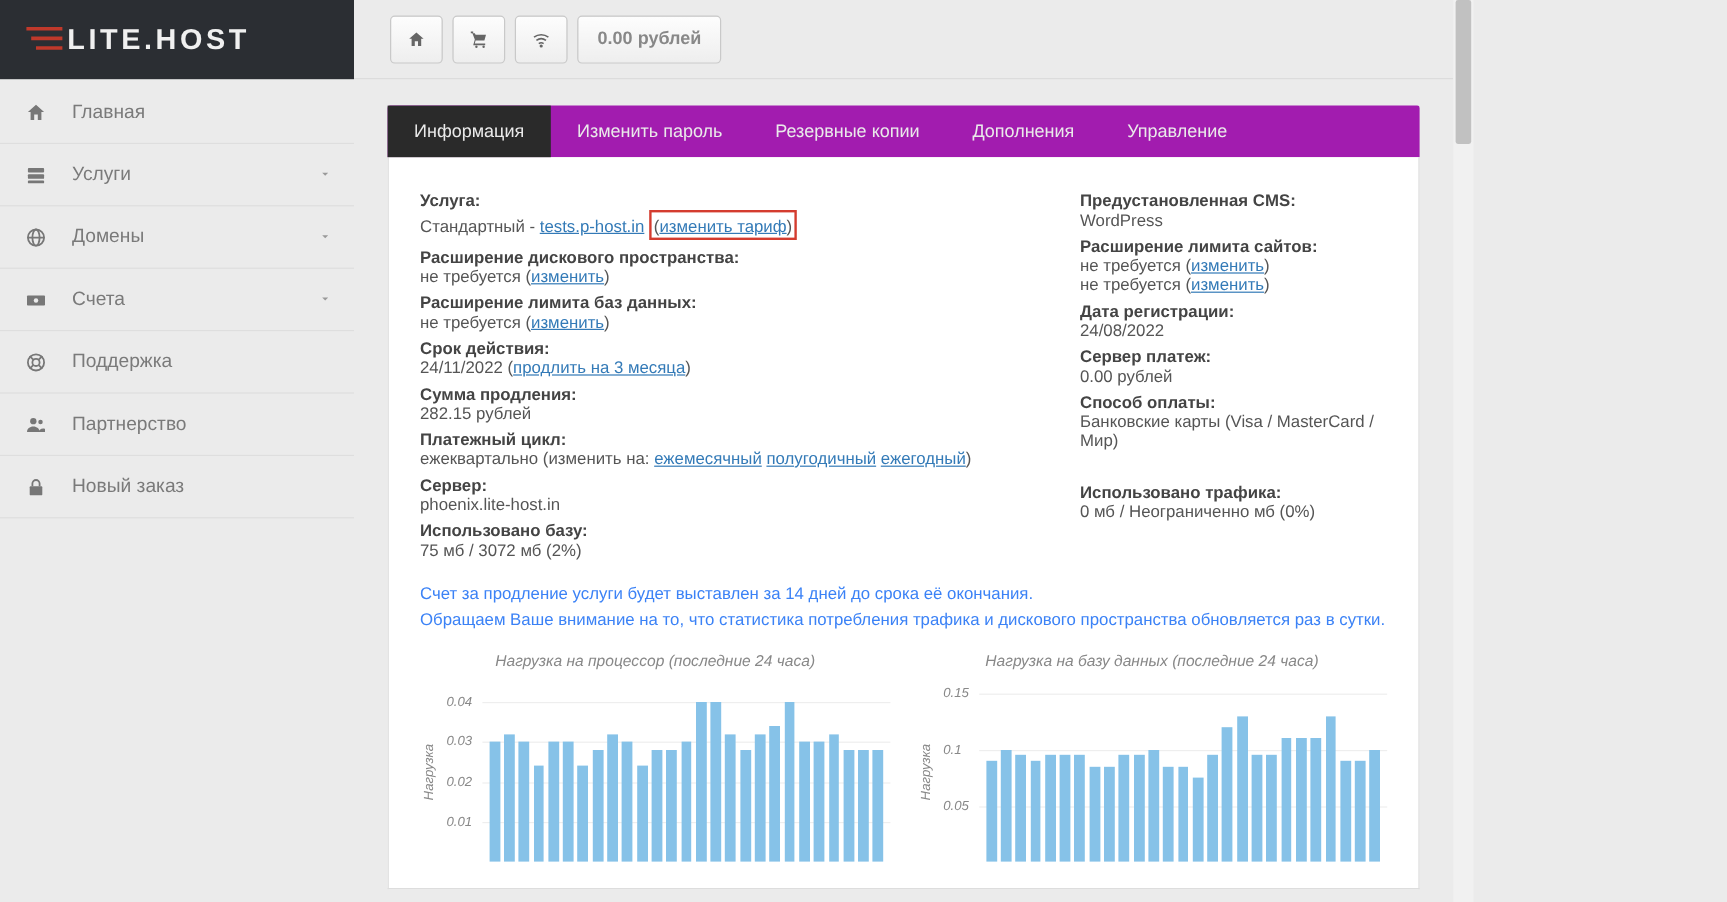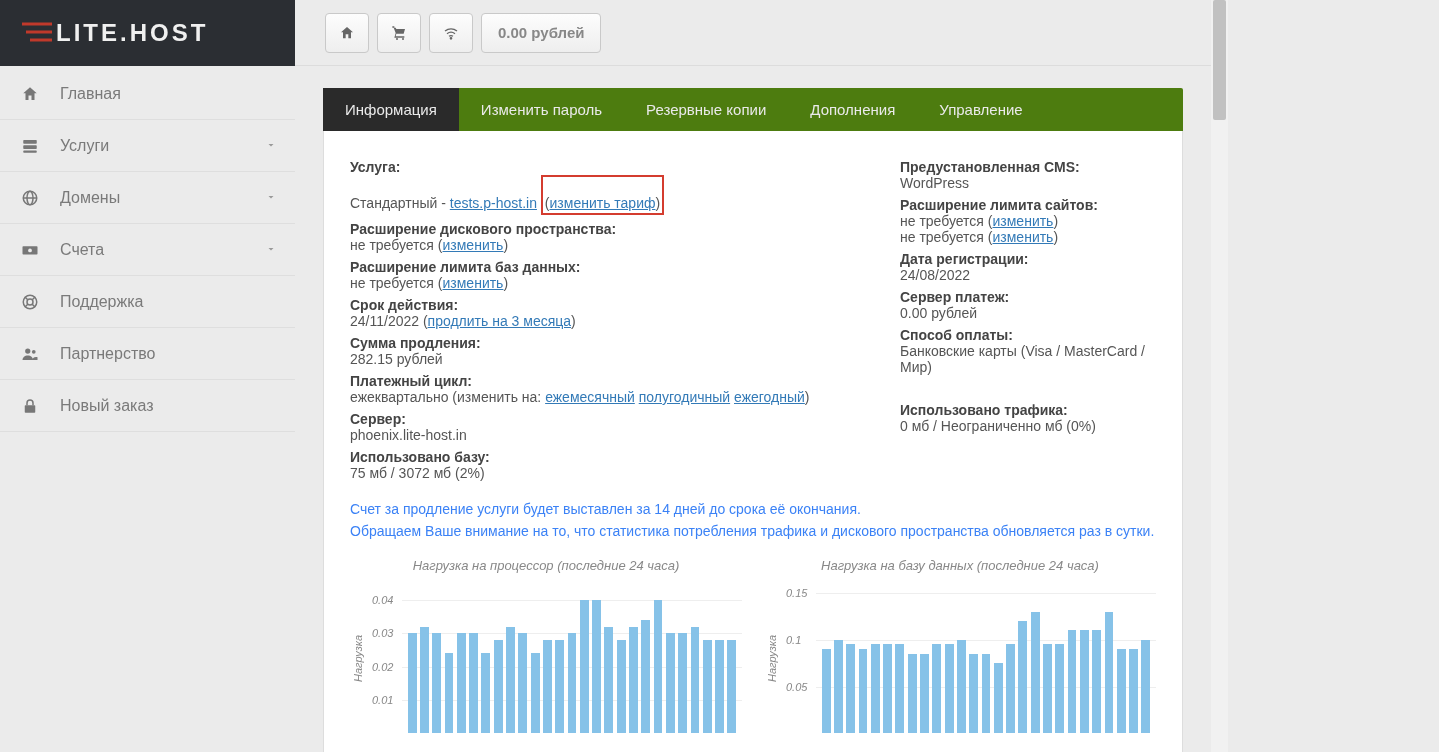--- a/index.html
+++ b/index.html
@@ -25,33 +25,33 @@
 
 
 .maincol { flex: 1; background: #ebebeb; padding-right: 17px; }
 .topbar { height: 66px; background: #ebebeb; display: flex; align-items: center; padding-left: 30px; gap: 8px; border-bottom: 1px solid #dcdcdc; }
 .top-btn { width: 44px; height: 40px; background: linear-gradient(#fdfdfd,#eeeeee); border: 1px solid #c9c9c9; border-radius: 4px; display: flex; align-items: center; justify-content: center; color: #666; cursor: pointer; }
 .top-btn svg { width: 16px; height: 16px; }
 .balance-pill { height: 40px; padding: 0 16px; background: linear-gradient(#fdfdfd,#eeeeee); border: 1px solid #c9c9c9; border-radius: 4px; display: flex; align-items: center; color: #888; font-weight: bold; font-size: 15px; }
 
 .content { padding: 22px 28px; }
 
-.tabs { display: flex; background: #4d7c0f; border-radius: 2px 2px 0 0; }
+.tabs { display: flex; background: #a21caf; border-radius: 2px 2px 0 0; }
 .tab { padding: 13px 22px; color: #eaeaea; font-size: 15px; cursor: pointer; }
 .tab.active { background: #2a2a2a; }
 
 .panel { background: #fff; padding: 22px 26px; border: 1px solid #ddd; border-top: none; }
 
 .info-grid { display: flex; gap: 40px; margin-bottom: 18px; }
 .info-col { flex: 1; }
 .info-col.left { flex: 0 0 510px; }
 .info-label { font-weight: bold; color: #444; margin-top: 6px; }
 .info-value { color: #555; }
 .info-value a, .link { color: #337ab7; text-decoration: underline; cursor: pointer; }
-.red-box { border: 2px solid #d43c2f; padding: 18px 2px 2px 2px; display: inline-block; }
+.red-box { border: 2px solid #d43c2f; padding: 3px 2px 2px 2px; display: inline-block; }
 
 .notes { margin-top: 10px; color: #3b82f6; line-height: 1.55; }
 
 .charts { display: flex; gap: 22px; margin-top: 16px; font-style: italic; }
 .chart { flex: 1; position: relative; }
 .chart-title { text-align: center; font-size: 13px; color: #888; margin-bottom: 10px; }
 .chart-body { display: flex; height: 150px; }
 .chart-ylabel { writing-mode: vertical-rl; transform: rotate(180deg); font-size: 11px; color: #888; text-align: center; padding: 0 2px; }
 .chart-plot { flex: 1; position: relative; margin-left: 6px; }
 .plot-area { position: absolute; left: 34px; right: 4px; top: 0; bottom: 0; }

